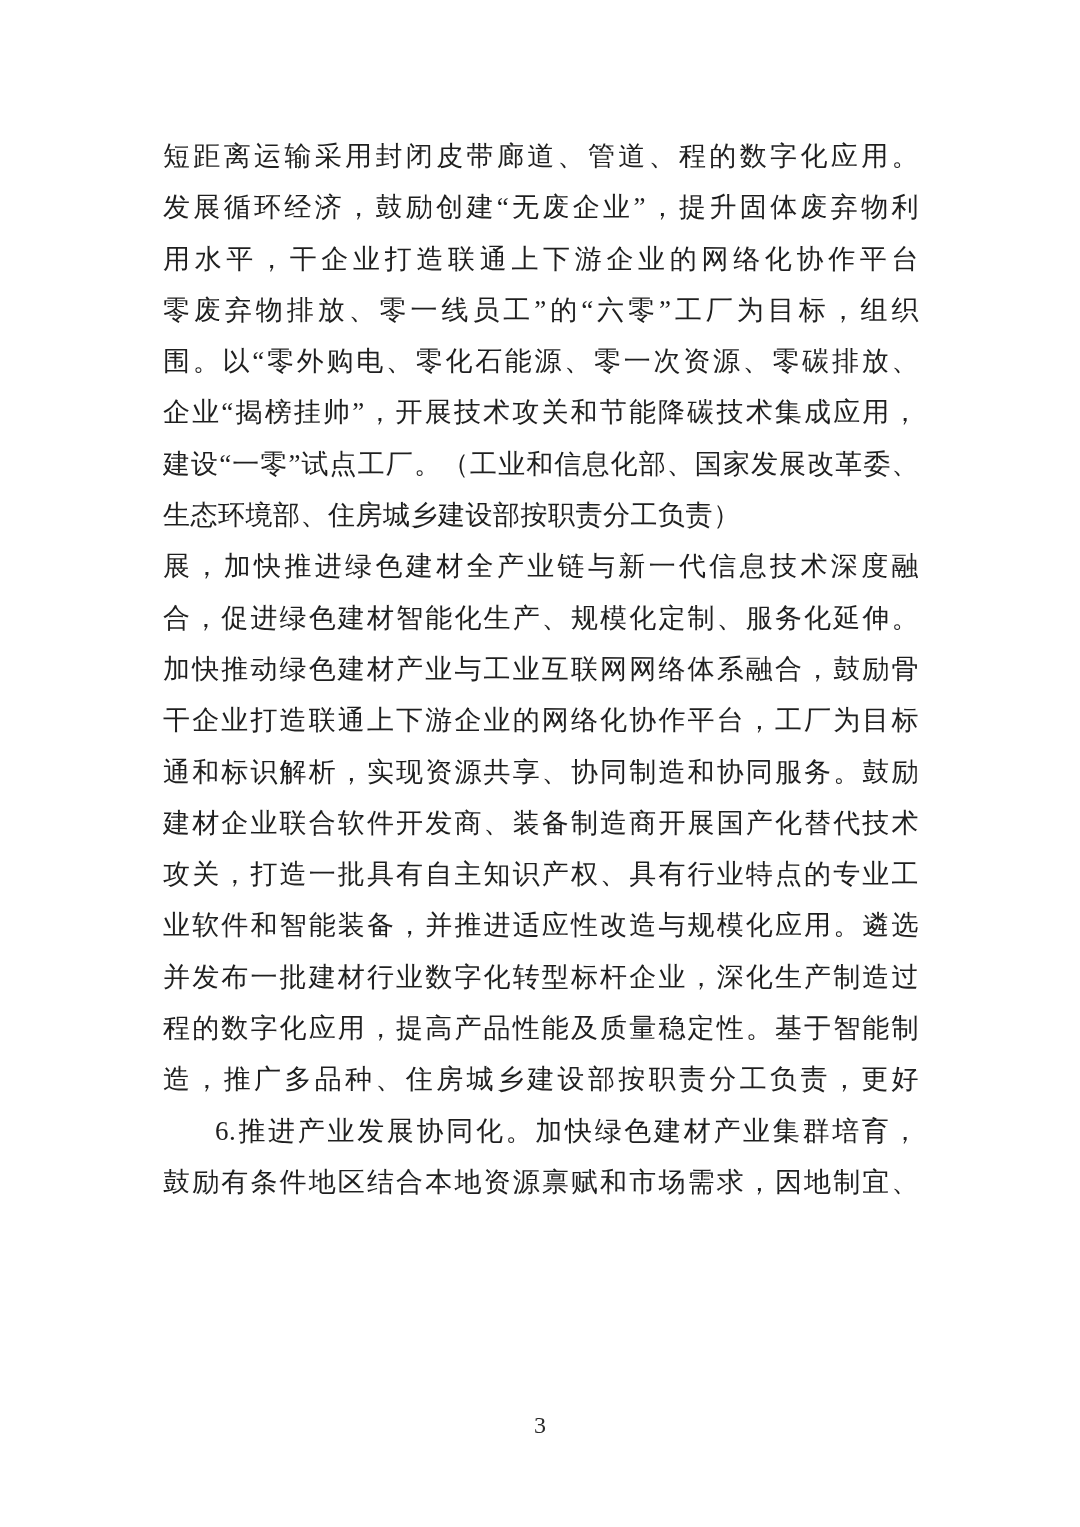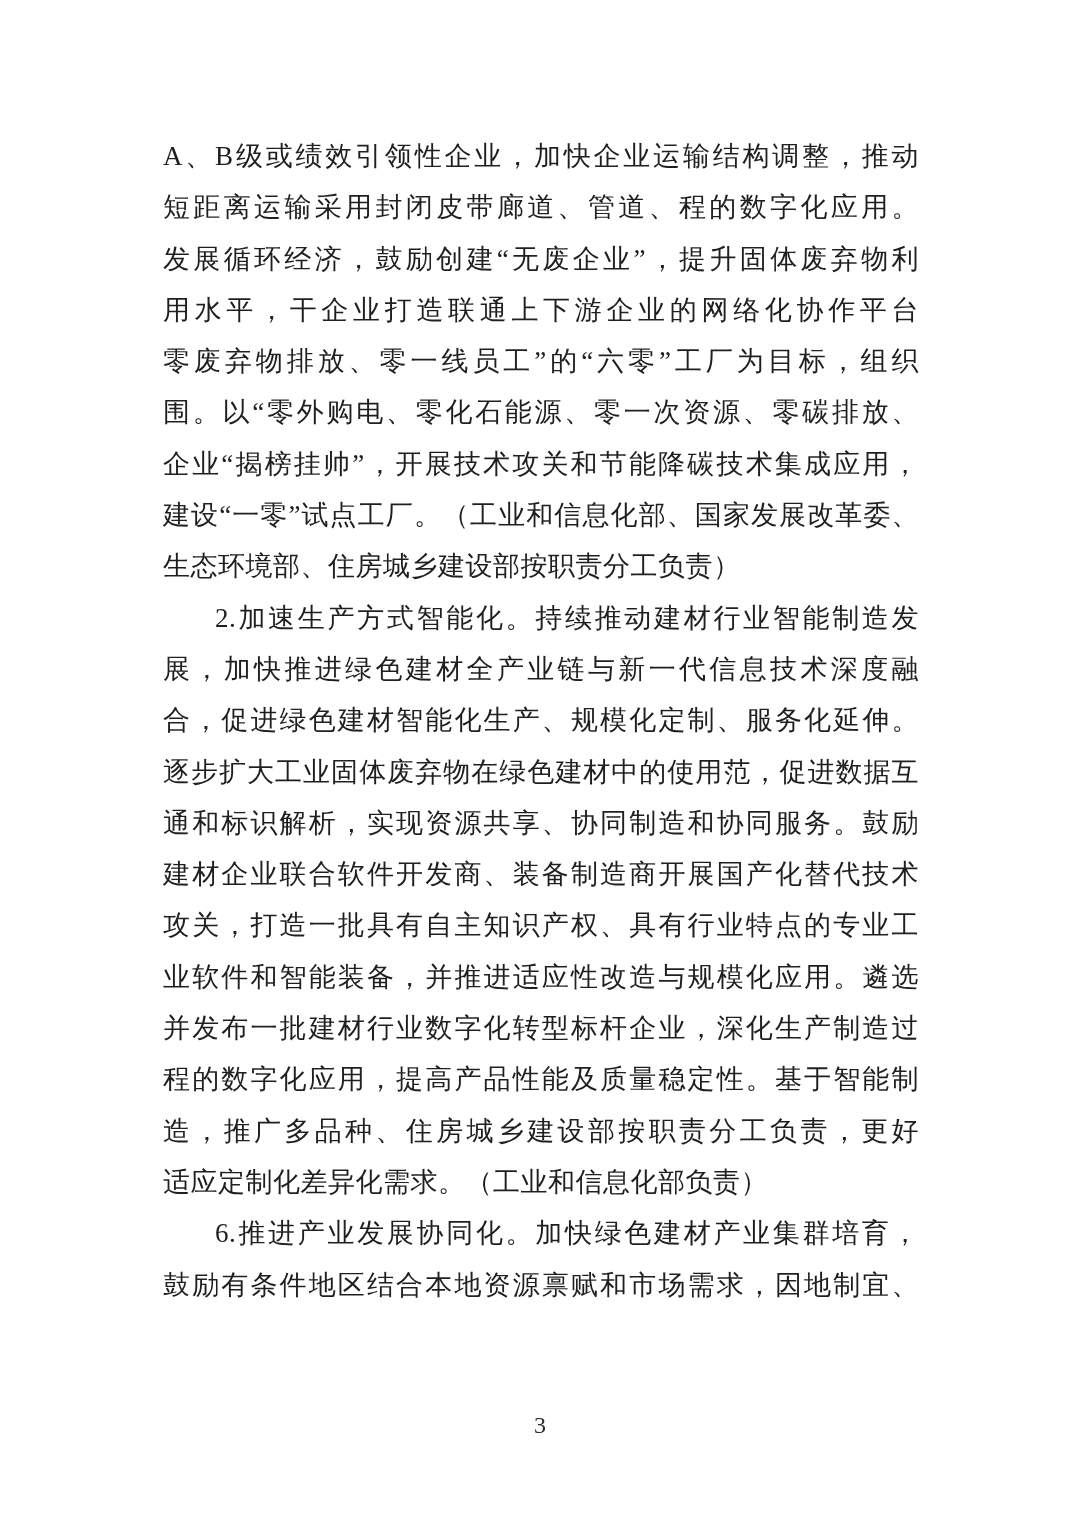--- a/index.html
+++ b/index.html
@@ -44,38 +44,36 @@
     font-size: 24px;
     color: #2a2a2a;
     font-family: "Liberation Serif", "DejaVu Serif", serif;
   }
 </style>
 </head>
 <body>
 
 <div class="page">
   <div class="textblock">
-    <div class="line">A、B级或绩效引领性企业，加快企业运输结构调整，推动</div>
     <div class="line">短距离运输采用封闭皮带廊道、管道、程的数字化应用。</div>
     <div class="line">发展循环经济，鼓励创建“无废企业”，提升固体废弃物利</div>
     <div class="line">用水平，干企业打造联通上下游企业的网络化协作平台</div>
     <div class="line">零废弃物排放、零一线员工”的“六零”工厂为目标，组织</div>
     <div class="line">围。以“零外购电、零化石能源、零一次资源、零碳排放、</div>
     <div class="line">企业“揭榜挂帅”，开展技术攻关和节能降碳技术集成应用，</div>
     <div class="line">建设“一零”试点工厂。（工业和信息化部、国家发展改革委、</div>
     <div class="line para-end">生态环境部、住房城乡建设部按职责分工负责）</div>
-    <div class="line indent">2.加速生产方式智能化。持续推动建材行业智能制造发</div>
     <div class="line">展，加快推进绿色建材全产业链与新一代信息技术深度融</div>
     <div class="line">合，促进绿色建材智能化生产、规模化定制、服务化延伸。</div>
-    <div class="line">逐步扩大工业固体废弃物在绿色建材中的使用范，促进数据互</div>
+    <div class="line">加快推动绿色建材产业与工业互联网网络体系融合，鼓励骨</div>
+    <div class="line">干企业打造联通上下游企业的网络化协作平台，工厂为目标</div>
     <div class="line">通和标识解析，实现资源共享、协同制造和协同服务。鼓励</div>
     <div class="line">建材企业联合软件开发商、装备制造商开展国产化替代技术</div>
     <div class="line">攻关，打造一批具有自主知识产权、具有行业特点的专业工</div>
     <div class="line">业软件和智能装备，并推进适应性改造与规模化应用。遴选</div>
     <div class="line">并发布一批建材行业数字化转型标杆企业，深化生产制造过</div>
     <div class="line">程的数字化应用，提高产品性能及质量稳定性。基于智能制</div>
     <div class="line">造，推广多品种、住房城乡建设部按职责分工负责，更好</div>
-    <div class="line para-end">适应定制化差异化需求。（工业和信息化部负责）</div>
     <div class="line indent">6.推进产业发展协同化。加快绿色建材产业集群培育，</div>
     <div class="line">鼓励有条件地区结合本地资源禀赋和市场需求，因地制宜、</div>
   </div>
   <div class="footer">3</div>
 </div>
 
 </body></html>

